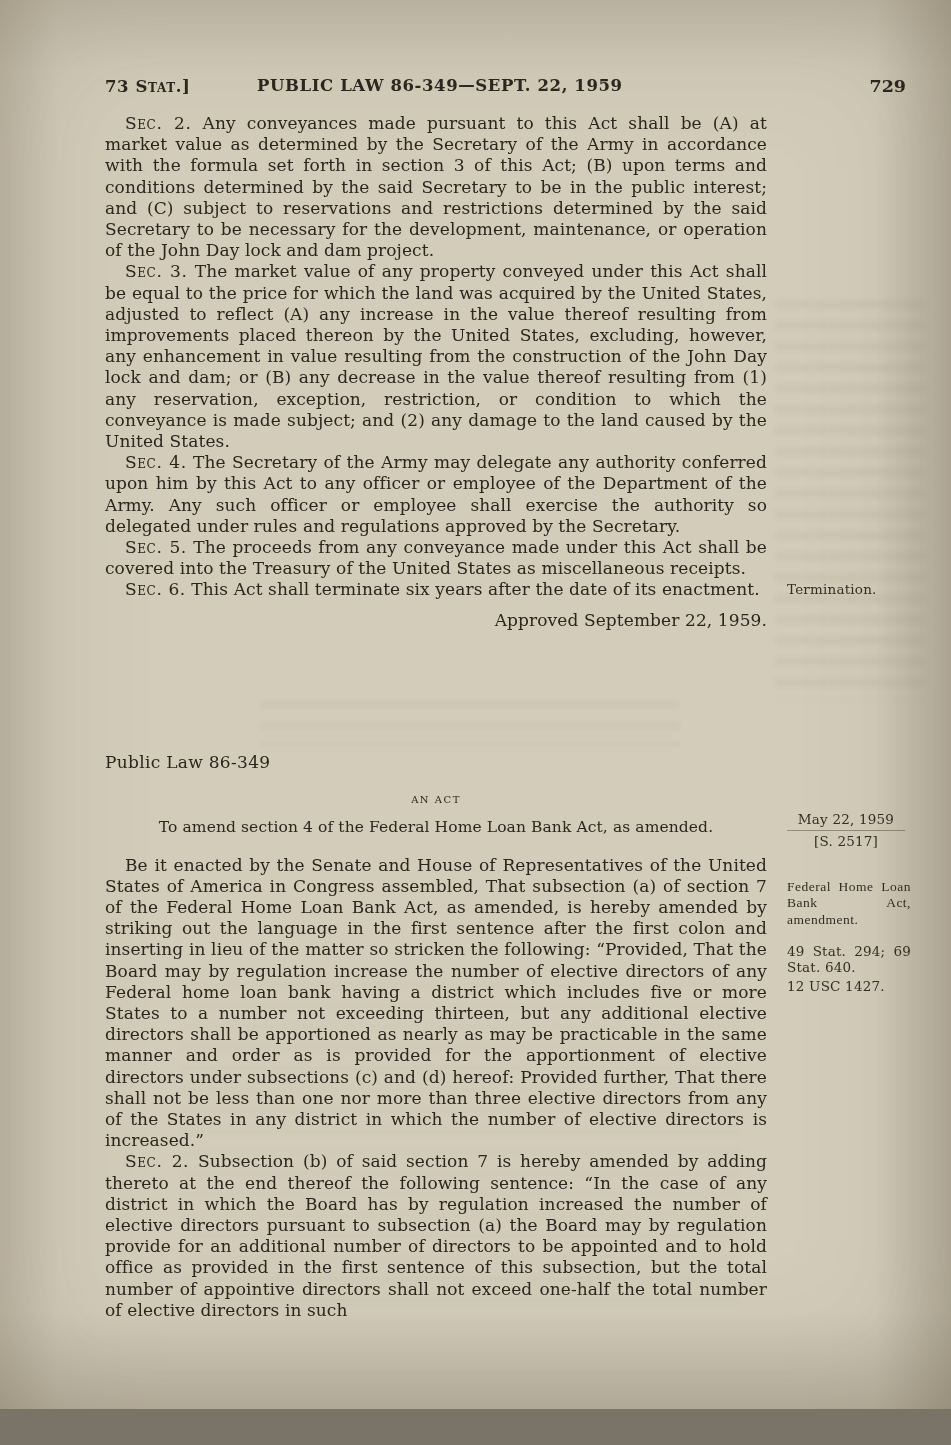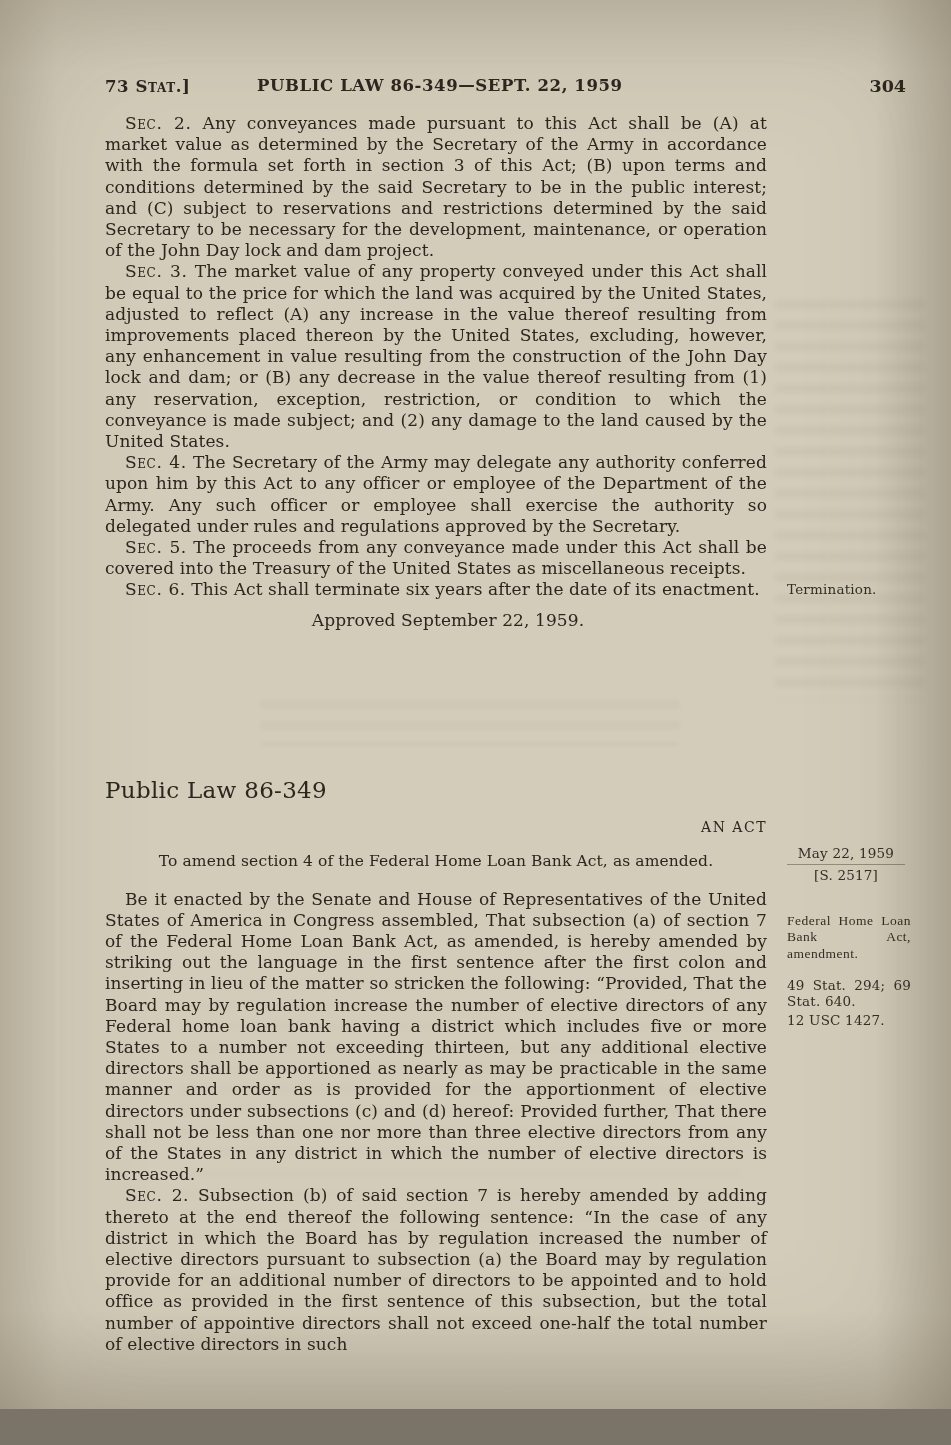--- a/index.html
+++ b/index.html
@@ -39,33 +39,33 @@
 
   .sc { font-variant:small-caps; letter-spacing:.6px; }
   .it { }
 
   .column {
     position:absolute; top:113px; left:105px; width:662px;
     font-size:17px; line-height:21.2px; text-align:justify;
     letter-spacing:.1px;
   }
   .par { text-indent:20px; position:relative; }
-  .approved { text-indent:24px; margin-top:9px; text-align:center; }
+  .approved { text-indent:24px; margin-top:9px; text-align:right; }
 
   .margin-note {
     position:absolute; left:682px; width:124px;
     font-size:13.5px; line-height:16.5px;
     text-indent:0; text-align:left; letter-spacing:.2px;
     color:#332e25;
   }
   .mn-term { top:2px; }
 
   .act2 { position:absolute; top:752px; left:105px; width:662px; font-size:17px; line-height:21.2px; letter-spacing:.1px; }
-  .law-num { font-size:23px; font-weight:normal; letter-spacing:.3px; margin-bottom:16px;margin-top:28px; }
-  .an-act { text-align:right; font-size:14px; letter-spacing:1.5px; margin-bottom:13px; }
+  .law-num { font-size:17px; font-weight:normal; letter-spacing:.3px; margin-bottom:16px; }
+  .an-act { text-align:center; font-size:10px; letter-spacing:1.5px; margin-bottom:7px; }
   .subtitle { position:relative; text-align:center; font-size:15.5px; margin-bottom:16px; }
   .act2 .par { text-align:justify; }
 
   .date-note { top:-6px; width:118px; text-align:center; }
   .date-note .dn-date { display:block; border-bottom:1px solid rgba(70,60,45,.45); padding-bottom:2px; }
   .date-note .dn-bill { display:block; padding-top:2px; }
 
   .mn-fhlb { top:24px;  text-align:justify; letter-spacing:.5px;font-family:Liberation Serif, serif; }
   .mn-stat { top:88px;  text-align:justify; }
   .mn-usc  { top:123px; }
@@ -75,21 +75,21 @@
 
 <div class="page">
 
   <div class="ghost ghost-a"></div>
   <div class="ghost ghost-b"></div>
   <div class="ghost ghost-c"></div>
 
   <header class="running-head">
     <span class="rh-left sc">73 Stat.]</span>
     <span class="rh-title">PUBLIC LAW 86-349—SEPT. 22, 1959</span>
-    <span class="rh-page">304</span>
+    <span class="rh-page">729</span>
   </header>
 
   <main class="column">
 
     <p class="par"><span class="sc">Sec. 2.</span><span> Any conveyances made pursuant to this Act shall be (A) at market value as determined by the Secretary of the Army in accordance with the formula set forth in section 3 of this Act; (B) upon terms and conditions determined by the said Secretary to be in the public interest; and (C) subject to reservations and restrictions determined by the said Secretary to be necessary for the development, maintenance, or operation of the John Day lock and dam project.</span></p>
 
     <p class="par"><span class="sc">Sec. 3.</span><span> The market value of any property conveyed under this Act shall be equal to the price for which the land was acquired by the United States, adjusted to reflect (A) any increase in the value thereof resulting from improvements placed thereon by the United States, excluding, however, any enhancement in value resulting from the construction of the John Day lock and dam; or (B) any decrease in the value thereof resulting from (1) any reservation, exception, restriction, or condition to which the conveyance is made subject; and (2) any damage to the land caused by the United States.</span></p>
 
     <p class="par"><span class="sc">Sec. 4.</span><span> The Secretary of the Army may delegate any authority conferred upon him by this Act to any officer or employee of the Department of the Army.  Any such officer or employee shall exercise the authority so delegated under rules and regulations approved by the Secretary.</span></p>
 

